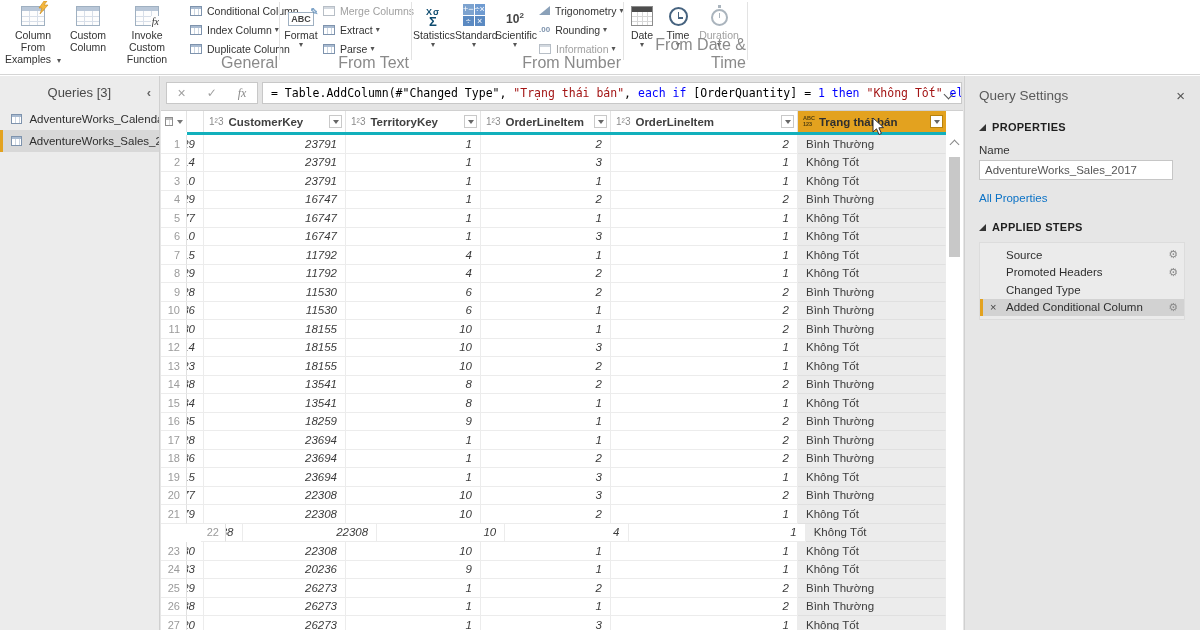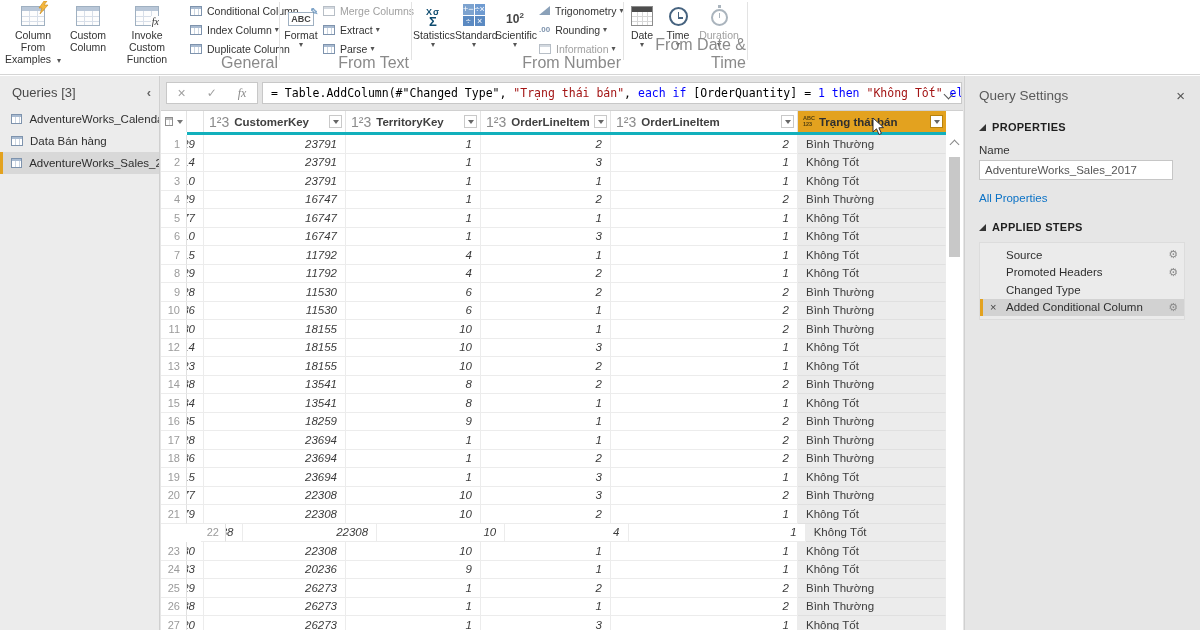--- a/index.html
+++ b/index.html
@@ -59,21 +59,21 @@
   .ico-dur { width:17px; height:17px; border:2px solid #aab4bd; border-radius:50%; position:relative; background:#fff; margin-top:3px; }
   .ico-dur:before { content:""; position:absolute; left:5px; top:-6px; width:3px; height:3px; background:#aab4bd; }
   .ico-dur:after { content:""; position:absolute; left:6px; top:2px; width:1.5px; height:5px; background:#aab4bd; }
 
   
   .workspace { position:absolute; left:0; top:76px; width:1200px; height:554px; background:#e6e6e6; }
 
   
   .queries-pane { position:absolute; left:0; top:0; width:160px; height:554px; background:#ececec;
     border-right:1px solid #d0d0d0; }
-  .qp-header { display:flex; align-items:center; padding:9px 8px 8px 12px; }
+  .qp-header { display:flex; align-items:center; padding:9px 8px 8px 12px;text-align:center; }
   .qp-title { flex:1; font-size:13px; color:#4a4a4a; }
   .qp-collapse { font-size:13px; color:#666; font-weight:bold; cursor:pointer; }
   .q-item { position:relative; display:flex; align-items:center; height:22px; padding-left:11px; cursor:pointer; }
   .q-item .q-label { font-size:11.5px; color:#2e2e2e; margin-left:7px; white-space:nowrap; overflow:hidden; }
   .q-item.sel { background:#d8d8d8; }
   .q-item.sel .accent-bar { position:absolute; left:0; top:0; bottom:0; width:3px; background:var(--gold); }
 
   
   .content { position:absolute; left:161px; top:0; width:802px; height:554px; background:#e4e4e4; }
   .formula-row { position:absolute; left:0; top:0; width:802px; height:34px; }
@@ -86,21 +86,21 @@
     border:1px solid #c8c8c8; display:flex; align-items:center; padding:0 26px 0 8px; overflow:hidden; }
   .formula-code { font-family:"DejaVu Sans Mono","Liberation Mono",monospace; font-size:11.5px; white-space:pre; }
   .formula-expand { position:absolute; right:9px; top:8px; width:7px; height:7px; border-right:1.6px solid #555;
     border-bottom:1.6px solid #555; transform:rotate(45deg); cursor:pointer; }
 
   
   .grid { position:absolute; left:0; top:34px; width:802px; height:520px; background:#fff; border-top:1px solid #d0d0d0; }
   .thead { display:flex; height:21px; background:#fff; }
   .th { display:flex; align-items:center; padding:0 3px 0 5px; border-right:1px solid #e3e3e3; overflow:hidden; cursor:pointer; }
   .th-label { flex:1; font-size:11.5px; font-weight:700; color:#404040; white-space:nowrap; overflow:hidden; }
-  .type-icon { color:#8b8b8b; font-size:14px; margin-right:5px; white-space:nowrap;text-align:center; }
+  .type-icon { color:#8b8b8b; font-size:10px; margin-right:5px; white-space:nowrap;text-align:center; }
   .type-stack { display:flex; flex-direction:column; font-size:5.5px; line-height:5.5px; font-weight:700;
     color:#513f10; margin-right:4px; }
   .filter-btn { width:13px; height:13px; border:1px solid #c9c9c9; background:#fff; display:flex;
     align-items:center; justify-content:center; flex:0 0 auto; cursor:pointer; }
   .tri-down { width:0; height:0; border-left:3px solid transparent; border-right:3px solid transparent;
     border-top:4px solid #666; }
   .th-sel { background:var(--gold); border-right:none; }
   .th-sel .th-label { color:#2f2f2f; }
   .th-sel .filter-btn { border-color:#b5820f; }
   .th-corner { justify-content:flex-start; padding-left:4px; }
@@ -305,24 +305,20 @@
   <aside class="queries-pane">
     <div class="qp-header">
       <span class="qp-title">Queries [3]</span>
       <span class="qp-collapse">‹</span>
     </div>
     <div>
         <div class="q-item">
           <span class="tblico-sm"></span>
           <span class="q-label">AdventureWorks_Calendar</span>
         </div>
-        <div class="q-item">
-          <span class="tblico-sm"></span>
-          <span class="q-label">Data Bán hàng</span>
-        </div>
         <div class="q-item sel">
           <span class="accent-bar"></span>
           <span class="tblico-sm"></span>
           <span class="q-label">AdventureWorks_Sales_2...</span>
         </div>
       </div>
   </aside>
 
   <section class="content">
     <div class="formula-row">

